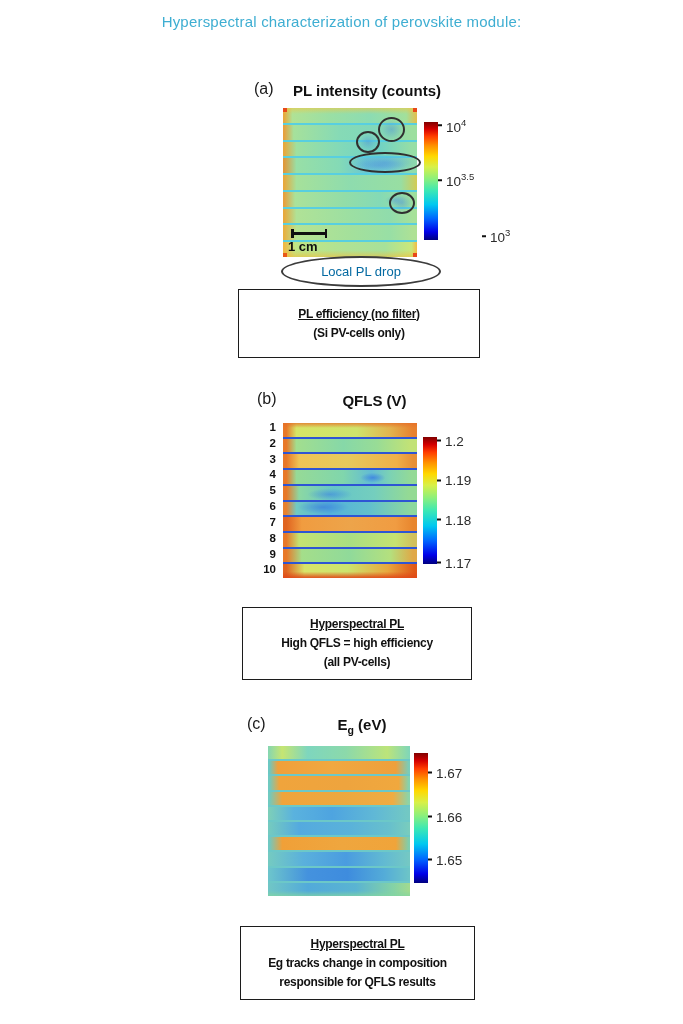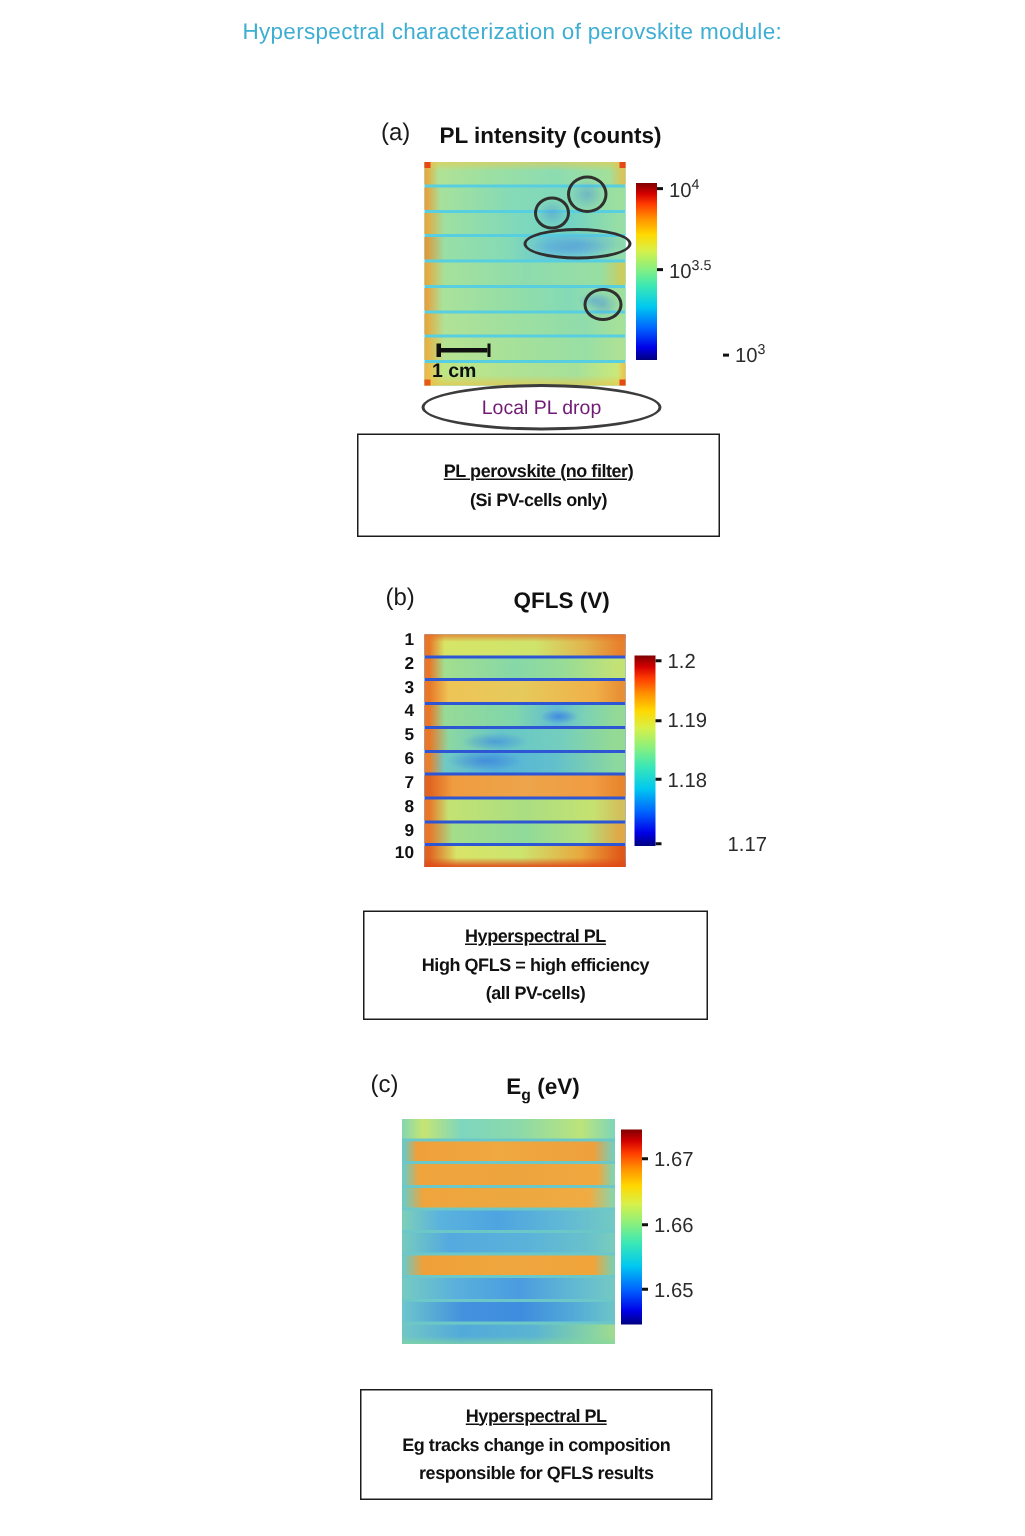--- a/index.html
+++ b/index.html
@@ -29,21 +29,21 @@
 
   .cb { position:absolute; width:14px;
         background:linear-gradient(to top,#00007f 0%,#0000e8 7%,#0064ff 18%,#00c8f0 30%,#3ce8b4 42%,#8cf07c 52%,#d8f048 62%,#ffd800 71%,#ff9000 80%,#ff3c00 88%,#d40000 94%,#800000 100%); }
   .cb-tick { position:absolute; left:100%; transform:translateY(-50%); display:flex; align-items:center; white-space:nowrap; }
   .tickmark { width:4px; height:2px; background:#111; }
   .ticklabel { margin-left:4px; font-size:13.5px; color:#2b2b2b; }
   .ticklabel sup { font-size:9.5px; }
 
   .annot-ellipse { position:absolute; border:2.5px solid #3c3c3c; border-radius:50%;
                    display:flex; align-items:center; justify-content:center;
-                   font-size:13px; color:#701a75; }
+                   font-size:13px; color:#0369a1; }
 
   .rownums { position:absolute; display:flex; flex-direction:column; justify-content:space-between;
              text-align:right; font-weight:bold; font-size:11.5px; color:#111; }
   .row-num { line-height:1; }
 
   .caption { position:absolute; border:1.5px solid #1c1c1c; background:#fff; text-align:center;
              font-weight:bold; font-size:12px; letter-spacing:-.3px; color:#111; line-height:19px;
              display:flex; flex-direction:column; justify-content:center; }
   .caption div { white-space:nowrap; }
   .cap-l1 { text-decoration:underline; }
@@ -98,21 +98,21 @@
         <span class="tickmark"></span>
         <span class="ticklabel"><span>10</span><sup>3</sup></span>
       </div>
     </div>
 
   <div class="annot-ellipse" style="left:281px;top:256px;width:156px;height:27px">
     <span>Local PL drop</span>
   </div>
 
   <div class="caption" style="left:238px;top:289px;width:240px;height:67px">
-    <div class="cap-l1">PL perovskite (no filter)</div>
+    <div class="cap-l1">PL efficiency (no filter)</div>
     <div>(Si PV-cells only)</div>
   </div>
 
   <div class="plabel" style="left:257px;top:390px">(b)</div>
   <div class="ptitle" style="left:300px;top:392px;width:125px">QFLS (V)</div>
 
   <div class="rownums" style="left:252px;top:422px;width:24px;height:154px">
       <div class="row-num">1</div>
       <div class="row-num">2</div>
       <div class="row-num">3</div>
@@ -144,21 +144,21 @@
         <span class="ticklabel"><span>1.2</span></span>
       </div>
       <div class="cb-tick" style="top: 34%;">
         <span class="tickmark"></span>
         <span class="ticklabel"><span>1.19</span></span>
       </div>
       <div class="cb-tick" style="top: 65%;">
         <span class="tickmark"></span>
         <span class="ticklabel"><span>1.18</span></span>
       </div>
-      <div class="cb-tick" style="top: 99%; gap: 40px;">
+      <div class="cb-tick" style="top: 99%;">
         <span class="tickmark"></span>
         <span class="ticklabel"><span>1.17</span></span>
       </div>
     </div>
 
   <div class="caption" style="left:242px;top:607px;width:228px;height:71px">
     <div class="cap-l1">Hyperspectral PL</div>
     <div>High QFLS = high efficiency</div>
     <div>(all PV-cells)</div>
   </div>

